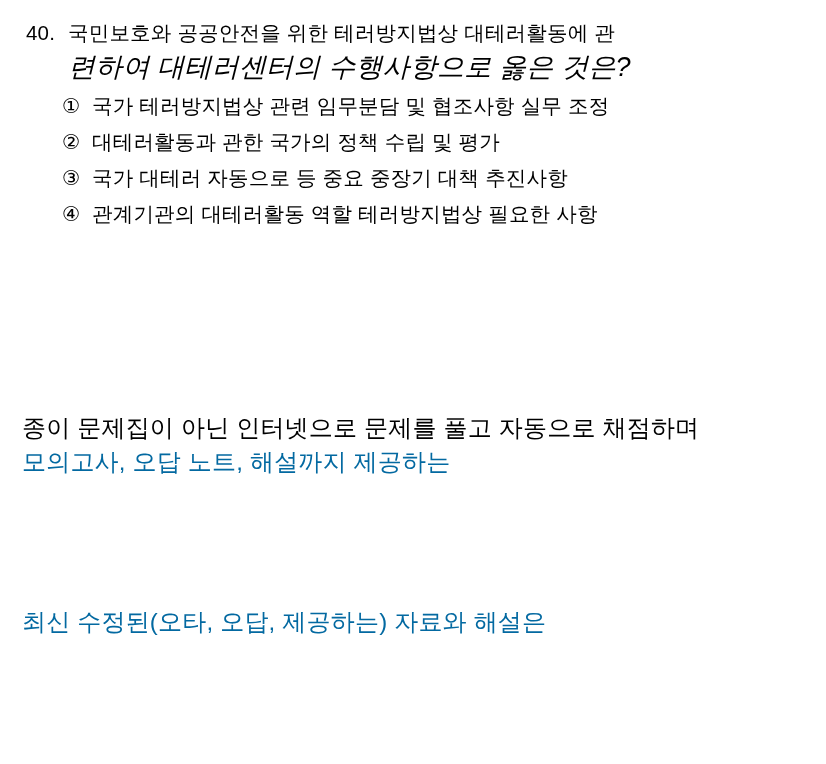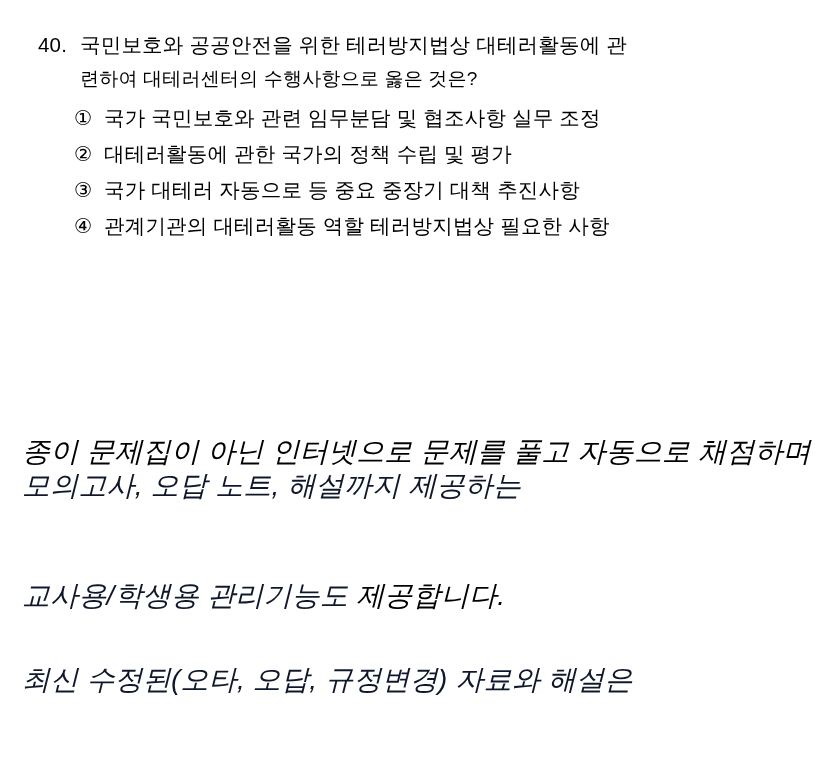--- a/index.html
+++ b/index.html
@@ -17,43 +17,44 @@
   .page {
     position: relative;
     width: 826px;
     height: 764px;
     box-sizing: border-box;
     padding: 12px 30px 0 22px;
   }
 
   
   .question {
-    margin: 16px;
+    margin: 4px;
   }
   .q-line {
     display: flex;
     align-items: flex-start;
     font-size: 20.5px;
     line-height: 34px;
     letter-spacing: 0.2px;
     white-space: nowrap;
   }
   .q-number {
     flex: 0 0 auto;
     width: 42px;
   }
   .q-text {
     flex: 1 1 auto;
   }
   .q-line-cont {
-    font-size: 19px;
+    font-size: 27px;
     line-height: 34px;
     letter-spacing: 0.2px;
     padding-left: 42px;
     white-space: nowrap;
+    font-style: italic;
   }
 
   .choices {
     margin-top: 4px;
   }
   .choice {
     display: flex;
     align-items: flex-start;
     font-size: 20.5px;
     line-height: 36px;
@@ -66,51 +67,50 @@
     width: 30px;
     font-size: 20.5px;
   }
   .choice-text {
     flex: 1 1 auto;
   }
 
   
   .spacer-1 { height: 175px; }
   .promo-block {
-    font-size: 28px;
+    font-size: 24px;
     line-height: 34px;
     letter-spacing: 0.2px;
     white-space: nowrap;
-    font-style: italic;
   }
   .promo-line { display: block; }
-  .red { color: #0f172a; }
+  .red { color: #0369a1; }
   .spacer-2 { height: 76px; }
   .spacer-3 { height: 50px; }
 </style>
 </head>
 <body>
 
 <div class="page">
 
   <div class="question">
     <div class="q-line">
       <span class="q-number">40.</span>
       <span class="q-text">국민보호와 공공안전을 위한 테러방지법상 대테러활동에 관</span>
     </div>
     <div class="q-line-cont">련하여 대테러센터의 수행사항으로 옳은 것은?</div>
 
     <div class="choices">
       <div class="choice">
         <span class="choice-marker">①</span>
-        <span class="choice-text">국가 국민보호와 관련 임무분담 및 협조사항 실무 조정</span>
+        <span class="choice-text">국가 테러방지법상 관련 임무분담 및 협조사항 실무 조정</span>
       </div>
       <div class="choice">
         <span class="choice-marker">②</span>
-        <span class="choice-text">대테러활동에 관한 국가의 정책 수립 및 평가</span>
+        <span class="choice-text">대테러활동과 관한 국가의 정책 수립 및 평가</span>
       </div>
       <div class="choice">
         <span class="choice-marker">③</span>
         <span class="choice-text">국가 대테러 자동으로 등 중요 중장기 대책 추진사항</span>
       </div>
       <div class="choice">
         <span class="choice-marker">④</span>
         <span class="choice-text">관계기관의 대테러활동 역할 테러방지법상 필요한 사항</span>
       </div>
     </div>
@@ -119,22 +119,21 @@
   <div class="spacer-1"></div>
 
   <div class="promo-block">
     <span class="promo-line">종이 문제집이 아닌 인터넷으로 문제를 풀고 자동으로 채점하며</span>
     <span class="promo-line red">모의고사, 오답 노트, 해설까지 제공하는</span>
   </div>
 
   <div class="spacer-2"></div>
 
   <div class="promo-block">
-    <span class="promo-line"><span class="red">교사용/학생용 관리기능도</span><span> 제공합니다.</span></span>
   </div>
 
   <div class="spacer-3"></div>
 
   <div class="promo-block">
-    <span class="promo-line red">최신 수정된(오타, 오답, 규정변경) 자료와 해설은</span>
+    <span class="promo-line red">최신 수정된(오타, 오답, 제공하는) 자료와 해설은</span>
   </div>
 
 </div>
 
 </body></html>

